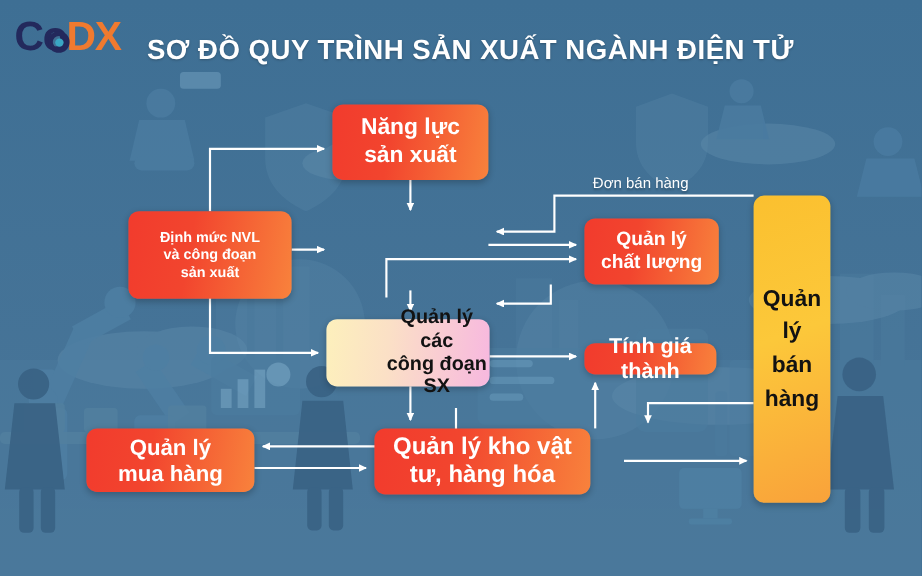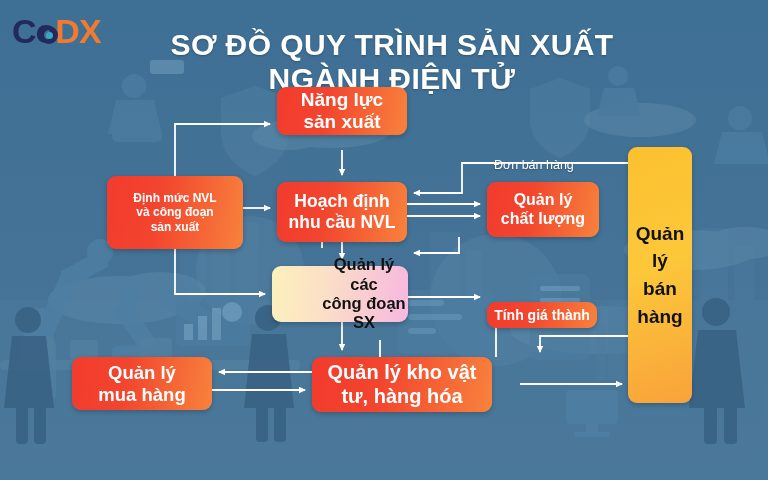--- a/index.html
+++ b/index.html
@@ -19,48 +19,48 @@
   .logo{position:absolute;left:12px;top:12px;width:100px;height:44px;}
   .logo .txt{position:absolute;left:0;top:0;font-size:34px;font-weight:bold;letter-spacing:-1px;}
   .logo .co{color:#23295c;}
   .logo .dx{color:#f07a2f;}
   .logo .ring{position:absolute;left:28px;top:14px;width:18px;height:18px;border-radius:50%;
     border:4px solid #23295c;box-sizing:border-box;}
   .logo .dot{position:absolute;left:34px;top:20px;width:7px;height:7px;border-radius:50%;background:#3aa7c4;}
 
   
   .title{position:absolute;left:112px;top:28px;width:560px;text-align:center;
-    color:#ffffff;font-size:30px;font-weight:bold;letter-spacing:0.4px;
+    color:#ffffff;font-size:23px;font-weight:bold;letter-spacing:0.4px;
     text-shadow:0 1px 2px rgba(0,0,0,.25);}
 
   
   .wires{position:absolute;inset:0;}
 
   
   .node{position:absolute;display:flex;align-items:center;justify-content:center;
     text-align:center;border-radius:9px;box-sizing:border-box;
     color:#fff;font-weight:bold;line-height:1.18;
     box-shadow:0 2px 5px rgba(0,0,0,.22);}
   .grad-red{background:linear-gradient(100deg,#f23b2d 0%,#f2452e 38%,#f8823c 100%);}
   .grad-pink{background:linear-gradient(95deg,#fdf0bc 0%,#fbe0c6 38%,#f7b8df 100%);color:#121212;padding-left:48px;}
-  .grad-yellow{background:linear-gradient(160deg,#fbc02f 0%,#fcc83a 45%,#f9a23a 100%);color:#121212;}
-
-  #n-nangluc{left:277px;top:87px;width:130px;height:48px;font-size:19px;}
+  .grad-yellow{background:linear-gradient(160deg,#fbc02f 0%,#fcc83a 45%,#f9a23a 100%);color:#121212;margin-top:16px;}
+
+  #n-nangluc{left:277px;top:87px;width:130px;height:63px;font-size:19px;}
   #n-dinhmuc{left:107px;top:176px;width:136px;height:73px;font-size:12px;}
   #n-hoachdinh{left:277px;top:182px;width:130px;height:60px;font-size:17.5px;}
   #n-chatluong{left:487px;top:182px;width:112px;height:55px;font-size:16px;}
   #n-congdoan{left:272px;top:266px;width:136px;height:56px;font-size:16.5px;}
-  #n-giathanh{left:487px;top:286px;width:110px;height:26px;font-size:14px;margin-top:16px;}
+  #n-giathanh{left:487px;top:286px;width:110px;height:26px;font-size:18px;}
   #n-muahang{left:72px;top:357px;width:140px;height:53px;font-size:18.5px;}
   #n-khovattu{left:312px;top:357px;width:180px;height:55px;font-size:20px;}
   #n-banhang{left:628px;top:147px;width:64px;height:256px;font-size:19px;line-height:1.45;}
 
   .wire-label{position:absolute;color:#ffffff;font-size:12.5px;font-weight:normal;
     white-space:nowrap;text-shadow:0 1px 2px rgba(0,0,0,.3);}
-  #lbl-donbanhang{left:494px;top:158px;}
+  #lbl-donbanhang{left:494px;top:146px;}
 </style>
 </head>
 <body>
 
 <div class="stage">
 
   <div class="bg">
     <svg width="768" height="480" viewBox="0 0 768 480">
       <defs>
         <linearGradient id="sky" x1="0" y1="0" x2="0" y2="1">
@@ -233,22 +233,20 @@
     </g>
   </svg>
 
   <div class="node grad-red" id="n-nangluc" style="white-space:pre-line">Năng lực
 sản xuất</div>
 
   <div class="node grad-red" id="n-dinhmuc" style="white-space:pre-line">Định mức NVL
 và công đoạn
 sản xuất</div>
 
-  <div class="node grad-red" id="n-hoachdinh" style="white-space:pre-line">Hoạch định
-nhu cầu NVL</div>
 
   <div class="node grad-red" id="n-chatluong" style="white-space:pre-line">Quản lý
 chất lượng</div>
 
   <div class="node grad-pink" id="n-congdoan" style="white-space:pre-line">Quản lý các
 công đoạn SX</div>
 
   <div class="node grad-red" id="n-giathanh" style="white-space:pre-line">Tính giá thành</div>
 
   <div class="node grad-red" id="n-muahang" style="white-space:pre-line">Quản lý

